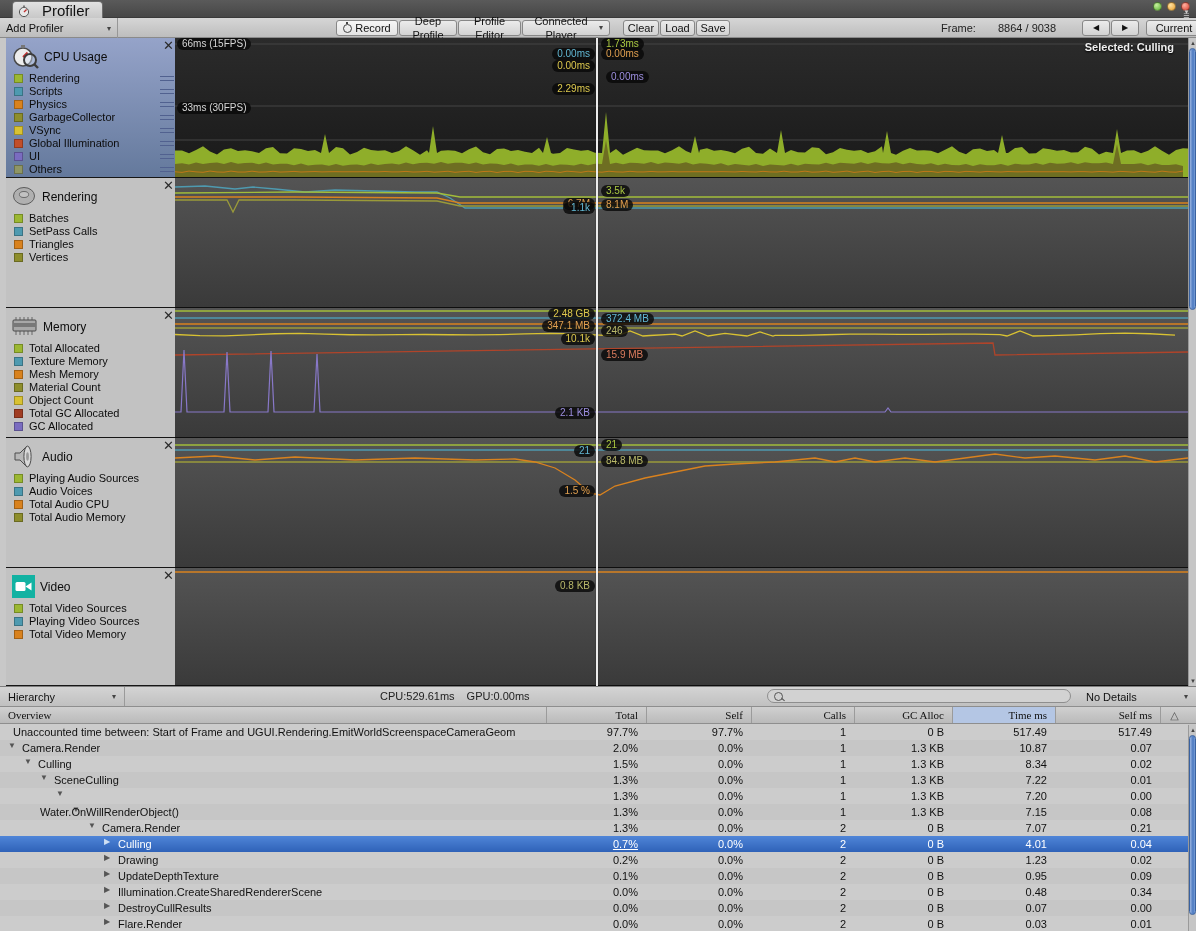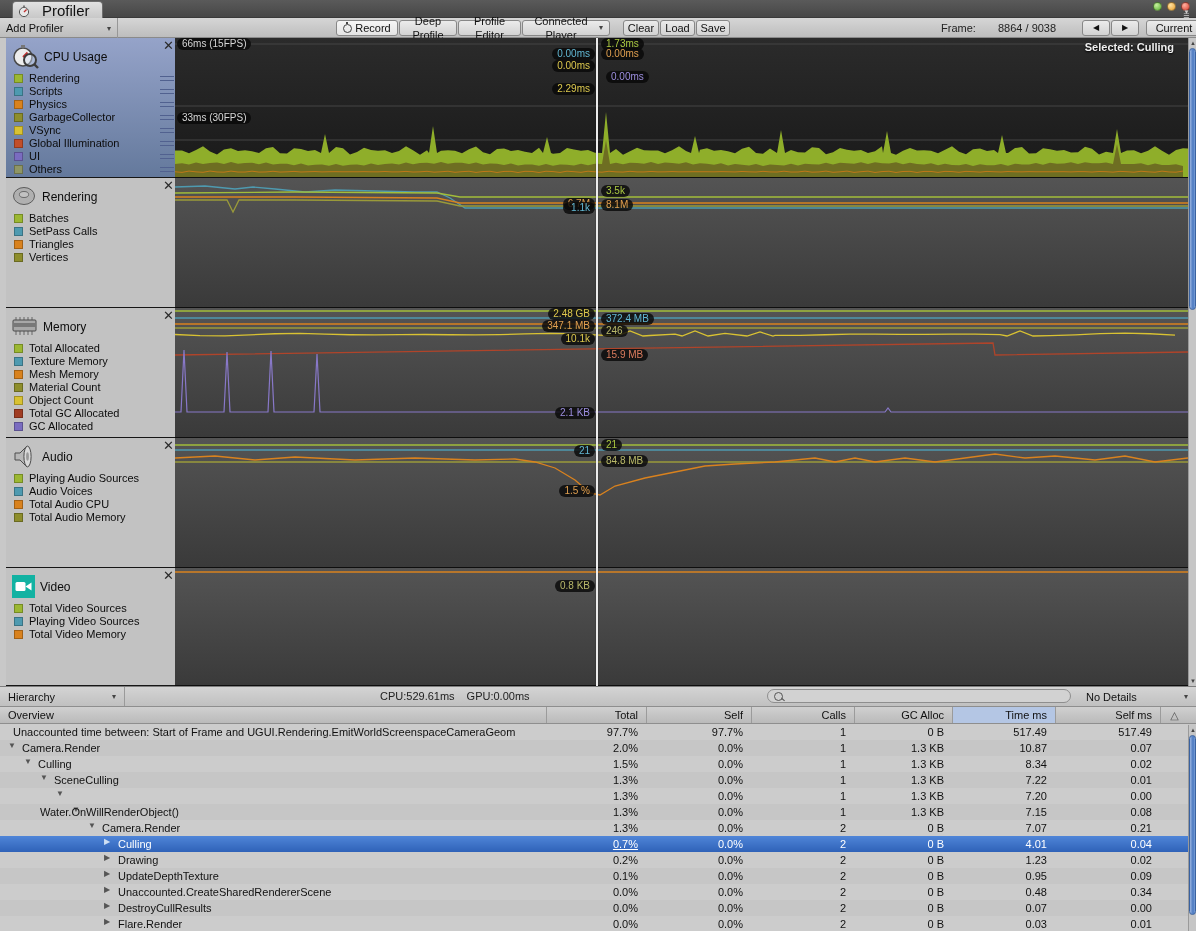--- a/index.html
+++ b/index.html
@@ -68,21 +68,21 @@
   .cpu-gpu span{margin-right:12px;}
   .searchbox{position:absolute;left:767px;top:2px;width:304px;height:14px;box-sizing:border-box;
              background:#d2d2d2;border:1px solid #8e8e8e;border-radius:8px;display:flex;align-items:center;padding:0 6px;}
   .mag{width:7px;height:7px;border:1.3px solid #555;border-radius:50%;position:relative;flex:0 0 auto;}
   .mag:after{content:"";position:absolute;left:6px;top:6px;width:4px;height:1.3px;background:#555;transform:rotate(40deg);}
   .nodetails{position:absolute;left:1078px;top:0;width:118px;height:19px;display:flex;align-items:center;justify-content:space-between;padding:0 8px;box-sizing:border-box;}
   
   .thead{position:absolute;left:0;top:707px;width:1196px;height:17px;
          background:linear-gradient(#d0d0d0,#bababa);border-bottom:1px solid #8e8e8e;box-sizing:border-box;}
   .hcell{position:absolute;top:0;height:16px;line-height:16px;box-sizing:border-box;border-left:1px solid #9b9b9b;
-         text-align:right;padding-right:8px;color:#111;}
+         text-align:right;padding-right:8px;color:#111;font-family:Liberation Serif, serif;}
   .hcell.first{border-left:none;text-align:left;padding-left:8px;}
   .hcell.sorted{background:#b4c6e4;}
   .hcell.iconcol{text-align:center;padding:0;}
   .tbody{position:absolute;left:0;top:724px;width:1188px;height:207px;overflow:hidden;}
   .trow{position:absolute;left:0;width:1188px;height:16px;}
   .trow .name{position:absolute;left:0;top:0;width:546px;height:16px;line-height:16px;overflow:hidden;white-space:nowrap;}
   .trow .arr{position:absolute;top:1px;font-size:8px;color:#555;}
   .trow .val{position:absolute;top:0;height:16px;line-height:16px;text-align:right;padding-right:8px;box-sizing:border-box;}
   .trow.sel{background:linear-gradient(#4f85d8,#2f62b8);color:#fff;}
   .trow.sel .arr{color:#cfe0f4;}
@@ -366,21 +366,21 @@
         <div class="chart-sec dark" style="top: 0px; height: 140px;">
           <svg width="1013" height="140">
             <polyline points="0,6 1013,6" fill="none" stroke="#454545" stroke-width="1"></polyline>
             <polyline points="0,68 1013,68" fill="none" stroke="#454545" stroke-width="1"></polyline>
             <polyline points="0,102 1013,102" fill="none" stroke="#454545" stroke-width="1"></polyline>
             <polygon points="0,140 0,112.5 7,112.56404162211402 14,115.20103728136624 21,112.0025745744517 28,108.2410434366688 35,113.49844259802384 42,116.54539172013826 49,111.4321588342632 56,110.28178759418087 63,112.90408686459537 70,112.1254332038765 77,113.36002661823692 84,115.10433518413332 91,110.33769710338991 98,108.91829590128818 105,115.27438146651158 112,115.53689363663271 119,110.30462420293611 126,111.11207831982014 133,112.96702117660587 140,111.98292558657299 146,115 150,96 154,115 161,108.9699077472836 168,110.36873961333359 175,116.44250090712185 182,114.01114806661998 189,109.81149666436102 196,111.99434596619834 203,112.69918401929309 210,112.22272335798388 217,115.00197722204027 224,112.99165285198698 231,108.25114396902742 238,112.28533603506789 245,116.76629893802466 252,112.34971347217494 254,115 258,88 262,115 266,112.66125521992511 273,112.29399594124266 280,112.85672574978133 287,115.27492440573253 294,111.33024037008906 301,108.39300931596703 308,114.24584831729418 315,116.21499570959023 322,110.93593148756764 329,110.61712901306731 336,112.95180794721804 343,111.99410330837968 350,113.74505846176022 357,114.90615329606247 364,109.72833494005752 368,115 372,99 376,115 378,115.81768157441604 385,114.96461493276934 392,110.05694237568369 399,111.49250568987007 406,112.85359560789654 413,112.00631512564784 420,114.63083643941386 427,115 431,74 435,115 441,111.08838552207901 448,116.66540555182578 455,113.34544930569764 462,109.83632408765773 469,112.30043048926478 476,112.49753187091837 483,112.42748316908225 490,115.21384580215539 497,112.3553909886065 504,108.18623715758858 511,113.07620354559029 516,115 520,98 524,115 525,111.75117957373261 532,110.21474416292018 539,112.81123373164499 546,112.10766775762829 553,113.20434955386885 560,115.24208520252178 567,110.65988383273864 574,108.68682543933515 581,114.92917669312621 588,115.7743400300788 595,110.53514354770252 602,115 606,92 610,115 616,111.92200318710535 623,114.14037553199533 630,114.59432739378144 637,109.18704256317807 644,110.0026893808956 651,116.24217112325734 658,114.33855243720348 665,109.92226169492653 672,111.85043927540501 679,112.69067756714423 686,112.10878304438599 693,114.94864937392046 700,113.32882583983972 707,108.30727657644968 708,115 712,93 716,115 721,116.74490767081325 728,112.69216315769549 735,109.96014334391705 742,112.54421659026444 749,112.2889683099204 756,112.70412044081087 763,115.3361818106731 770,111.68251345133258 777,108.26586642954295 784,113.84458471786462 791,116.3660006316687 798,111.223247116617 805,110.52140733789602 812,112.88281755854365 819,111.95955925777479 823,115 827,97 831,115 833,115.09524711815551 840,110.01894575708477 847,109.11373537218685 854,115.52351692539014 861,115.24431318278101 868,110.24025154987446 875,111.35456858308152 882,112.82964907315498 889,111.92080699574177 896,114.52388813415438 903,114.17475525001436 910,108.73789130080185 917,110.68804257879314 924,116.53397345826833 931,113.68551711844344 938,115 942,91 946,115 952,112.49513124257568 959,112.29113740279573 966,115.20194893709997 973,112.70979036415896 980,108.17068674449396 987,112.64874143710853 994,116.68153435801447 1001,112.07672160341593 1008,110.16860707590011 1089,115 1093,95 1097,115 1097,140" fill="#8fae2a"></polygon>
             <polygon points="0,140 0,126 7,125.21455910969512 14,126.5475426611782 21,124.465056355667 28,125.8800943437223 35,125.10786741131867 42,124.50611353140425 49,125.94281387786705 56,124.03473172504108 63,125.67814062402863 70,125.03897649039551 77,124.70606084057174 84,126.2908215267626 91,124.56615770798363 98,126.40184863716983 105,125.82401526899636 112,125.65203843096796 119,127.24311430274142 126,125.53933418043854 133,127.38142738040222 140,126.67162136294222 147,126.46410752782083 154,127.8682267139365 161,126.01024526615232 168,127.69985193389742 175,126.73034096971169 182,126.39190051094134 189,127.54849808134057 196,125.51975121360738 203,127.07572321009054 210,125.9084426405523 217,125.53701848174657 224,126.57476734810791 231,124.53564813483969 238,126.13415942351374 245,124.96228324874191 252,124.75516725913954 259,125.8663817986134 266,124.00228812948829 273,125.80490971016535 280,124.76814886224778 287,124.8322536346186 294,126.08609041441156 301,124.43137773538596 308,126.42717573273482 315,125.47862945978014 322,125.72768221474985 329,127.00198719078668 336,125.4093182157919 343,127.42300358127709 350,126.37575524697674 357,126.61339361765384 364,127.71081430912716 371,125.9954119247329 378,127.8536986368887 385,126.56229232048821 392,126.67105878745461 399,127.50763269680112 406,125.62754855283008 413,127.32355683781283 420,125.82563011450146 427,126 431,102 435,126 441,124.663392212629 448,126.36081556416123 455,124.84252468401426 462,125.03666598297495 469,125.76507563284066 476,124.03602380823405 483,125.9090512586639 490,124.52757447252358 497,124.98845501798264 504,125.85348307703289 511,124.35558026253196 518,126.4186973855769 525,125.15270475720604 532,125.81712750941828 539,126.71831519506493 546,125.32181681505988 553,127.41335354529953 560,126.08540584786466 567,126.76042477163962 574,127.49970463877415 581,126.01316725485418 588,127.94843585259056 595,126.39774471185477 602,126.94581406678441 609,127.41728294419212 616,125.77399991301104 623,127.5205879593205 630,125.75980411456658 637,126.23049887215934 644,126.52154446180758 651,124.84583471778723 658,126.55228755321345 665,124.75736147704033 672,125.33885170036275 679,125.64527105117152 686,124.13479647516735 693,125.98507760521522 700,124.32795168924527 707,125.16495159932244 714,125.60178494834139 721,124.33919635301807 728,126.37305230054457 735,124.85826278822282 742,125.9117312238846 749,126.40193801311106 756,125.27719104052352 763,127.34937372742604 770,125.81187626818486 777,126.89554784714937 784,127.24370649942622 791,126.06183773395861 798,127.9794478376802 805,126.24575715842226 812,127.20433402697287 819,127.28440926501119 826,125.95500506661561 833,127.66072798952722 840,125.71822611190512 847,126.57567192382628 854,126.4520710327743 861,125.07800934902681 868,126.70283080491507 875,124.71423364478746 882,125.64939658054423 889,125.51476413707576 896,124.29478787941687 903,126.02943884186519 910,124.1784898038268 917,125.35152616433997 924,125.34116765936416 931,124.38008807421204 938,126 942,106 946,126 952,126.00266053732238 959,126.06426475648986 966,125.2735255646423 973,127.23038483329455 980,125.56528460233434 987,127.00926664570909 994,126.95335585582313 1001,126.13769125314738 1008,127.94472084141835 1008,140" fill="#6e6e22"></polygon>
             <polyline points="0,133.75 7,134.3771331920749 14,133.0693551173403 21,133.86855911553346 28,134.2867801062622 35,133.05982373126935 42,133.97144625686832 49,134.17117909297284 56,133.09608762005402 63,134.0448978928491 70,134.04496663397046 77,133.17441641549695 84,134.07873509175343 91,133.9240403229328 98,133.28598794014837 105,134.06760337712296 112,133.82362349006328 119,133.4179614645856 126,134.01162537340986 133,133.756411917737 140,133.5550400616815 147,133.91638680404483 154,133.731028219787 161,133.6813318964812 168,133.79225754547883 175,133.75097200976816 182,133.78228390540434 189,133.65313037434885 196,133.8141936386138 203,133.84645250764459 210,133.5147309203465 217,133.91334338439307 224,133.86689582726336 231,133.3927045280257 238,134.03666576427543 245,133.8420179722766 252,133.30071288429775 259,134.16943011780322 266,133.77576260987703 273,133.2487720797359 280,134.29572333834648 287,133.67713227730331 294,133.24203438572493 301,134.40038655076495 308,133.5590919359006 315,133.28016202266735 322,134.47086001288574 329,133.43699022270806 336,133.35736914032935 343,134.49871168891477 350,133.32669055731952 357,133.46312690004387 364,134.48066344472147 371,133.2426395767115 378,133.58344583911654 385,134.41898996182078 392,133.1961079988653 399,133.70257943394276 406,134.3212418163392 413,133.19381802886673 420,133.8049415121925 427,134.19932642842508 434,133.23712437319844 441,133.8770041358091 448,134.06805874427937 455,133.32184854558355 462,133.90894495357207 469,133.94335805440593 476,133.43878663243265 483,133.8958435152682 490,133.8403104221561 497,133.5748287158859 504,133.83828093762097 511,133.77133255385334 518,133.71455370460828 525,133.7422699331182 532,133.74466059481225 539,133.84210545829526 546,133.61852371770408 553,133.76334778722486 560,133.94312185421887 567,133.4811527816053 574,133.82489298979564 581,134.00648200031668 588,133.34594814515526 595,133.9215452737129 602,134.02565893360693 609,133.22846005243014 616,134.04124752096052 623,133.9995131610368 630,133.1421059537893 637,134.1691041748494 644,133.9324304576816 651,133.09653806352893 658,134.28919449549244 665,133.83378715087215 672,133.09646918471296 679,134.38651061983023 686,133.71680797381615 693,133.14109971531323 700,134.44878453522102 707,133.596955505625 714,133.22421557708225 721,134.46798159646534 728,133.4900472275806 735,133.33494514730242 742,134.44127880275178 749,133.41032937863784 756,133.45908306309838 763,134.37140876338566 770,133.36874205134106 777,133.58081977117948 784,134.26632748627352 791,133.37158669252557 798,133.684666310626 805,134.13824642396455 812,133.41975819452023 819,133.757340053581 826,134.0021465913612 833,133.50863504348894 840,133.7893818807277 847,133.8739556087907 854,133.6286408961925 861,133.776307956839 868,133.7686095511178 875,133.7664092336079 882,133.71915591780737 889,133.69823550438454 896,133.90640933640094 903,133.62435898972615 910,133.6706760395413 917,134.0328356775056 924,133.5029633612964 931,133.6885351964134 938,134.13153076527308 945,133.3692840667046 952,133.74886209546423 959,134.19170739922 966,133.2391629777783 973,133.8435106860961 980,134.20726071487942 987,133.12804093347336 994,133.96013184432505 1001,134.17751032303156 1008,133.04907865702083" fill="none" stroke="#c07818" stroke-width="1"></polyline>
           </svg>
           <span class="pill" style="left: 2px; top: 0px; color: rgb(214, 214, 214);">66ms (15FPS)</span>
-          <span class="pill" style="left: 2px; top: 74px; color: rgb(214, 214, 214);">33ms (30FPS)</span>
+          <span class="pill" style="left: 2px; top: 64px; color: rgb(214, 214, 214);">33ms (30FPS)</span>
           <span class="pill" style="left: 2px; top: 96px; color: rgb(214, 214, 214); margin-top: 45px;">16ms (60FPS)</span>
           <span class="pill" style="left: 426px; top: 0px; color: rgb(170, 200, 66);">1.73ms</span>
           <span class="pill" style="right: 593px; top: 10px; color: rgb(98, 184, 212);">0.00ms</span>
           <span class="pill" style="left: 426px; top: 10px; color: rgb(224, 160, 80);">0.00ms</span>
           <span class="pill" style="right: 593px; top: 22px; color: rgb(221, 201, 78);">0.00ms</span>
           <span class="pill" style="left: 431px; top: 33px; color: rgb(157, 143, 224);">0.00ms</span>
           <span class="pill" style="right: 593px; top: 45px; color: rgb(221, 201, 78);">2.29ms</span>
         </div>
       <div class="sel-line"></div>
       <div class="sel-note">Selected: Culling</div>
@@ -514,21 +514,21 @@
         <div class="name" style="padding-left: 118px;"><span>UpdateDepthTexture</span></div>
         <div class="val" style="left: 546px; width: 100px;">0.1%</div>
         <div class="val" style="left: 646px; width: 105px;">0.0%</div>
         <div class="val" style="left: 751px; width: 103px;">2</div>
         <div class="val" style="left: 854px; width: 98px;">0 B</div>
         <div class="val" style="left: 952px; width: 103px;">0.95</div>
         <div class="val" style="left: 1055px; width: 105px;">0.09</div>
       </div>
       <div class="trow" style="top: 160px; background: rgb(204, 204, 204);">
         <span class="arr" style="left: 104px;">▶</span>
-        <div class="name" style="padding-left: 118px;"><span>Unaccounted.CreateSharedRendererScene</span></div>
+        <div class="name" style="padding-left: 118px;"><span>Illumination.CreateSharedRendererScene</span></div>
         <div class="val" style="left: 546px; width: 100px;">0.0%</div>
         <div class="val" style="left: 646px; width: 105px;">0.0%</div>
         <div class="val" style="left: 751px; width: 103px;">2</div>
         <div class="val" style="left: 854px; width: 98px;">0 B</div>
         <div class="val" style="left: 952px; width: 103px;">0.48</div>
         <div class="val" style="left: 1055px; width: 105px;">0.34</div>
       </div>
       <div class="trow" style="top: 176px; background: rgb(198, 198, 198);">
         <span class="arr" style="left: 104px;">▶</span>
         <div class="name" style="padding-left: 118px;"><span>DestroyCullResults</span></div>

